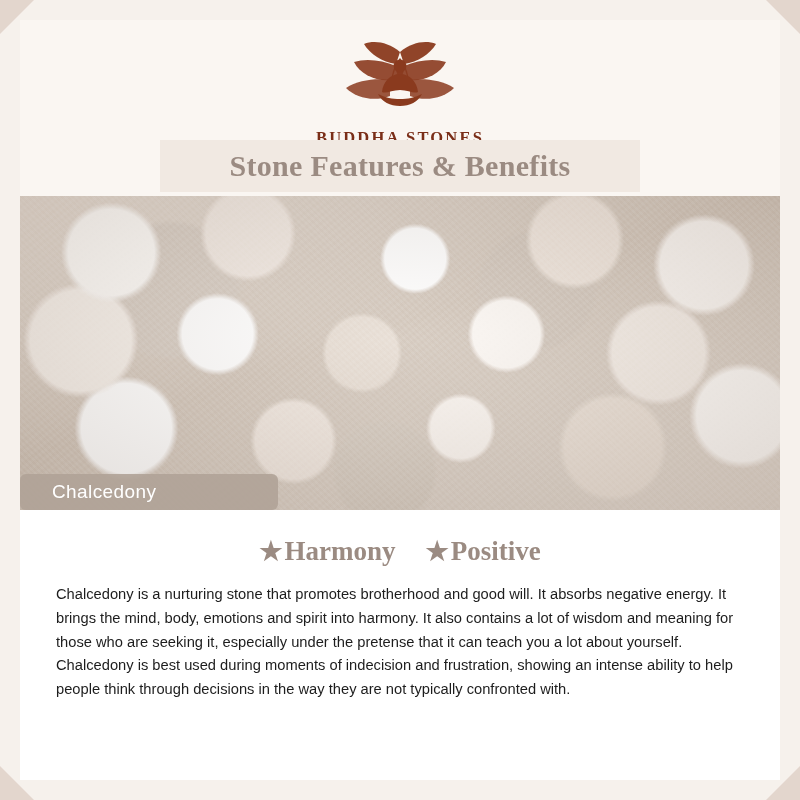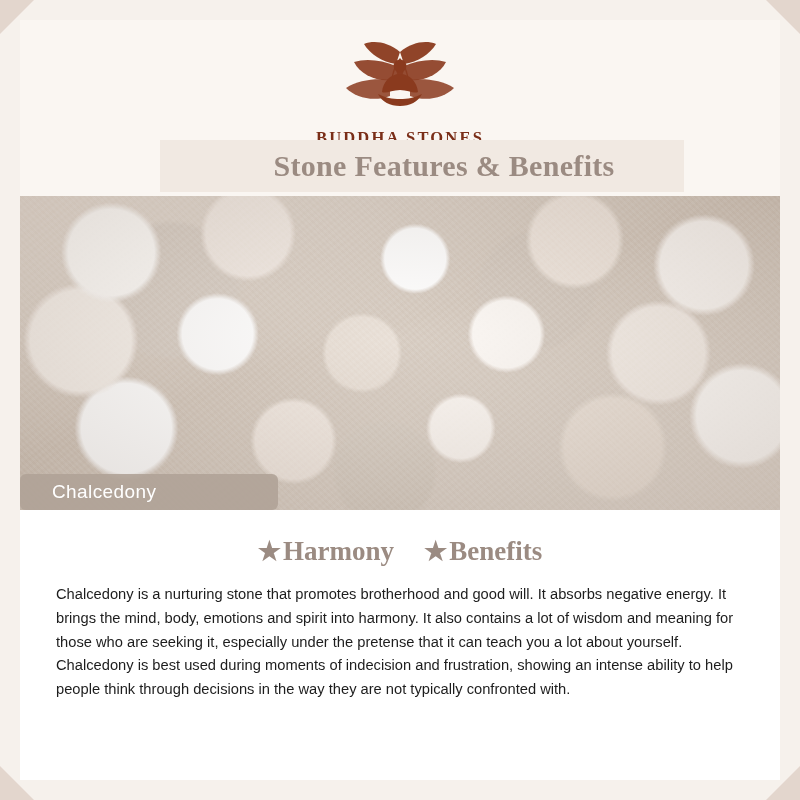--- a/index.html
+++ b/index.html
@@ -99,21 +99,20 @@
   .title-bar {
     position: absolute;
     left: 140px;
     top: 0;
     width: 480px;
     height: 52px;
     background: #f1e9e2;
     display: flex;
     align-items: center;
     justify-content: center;
-    padding-left: 44px;
   }
   .title-text {
     font-family: "Liberation Serif", serif;
     font-weight: bold;
     font-size: 30px;
     color: #9b8b82;
     letter-spacing: 0.3px;
     white-space: nowrap;
   }
 
@@ -284,20 +283,20 @@
     </div>
 
     <div class="body-sec">
       <div class="keywords">
         <div class="keyword">
           <span class="star">★</span>
           <span>Harmony</span>
         </div>
         <div class="keyword">
           <span class="star">★</span>
-          <span>Benefits</span>
+          <span>Positive</span>
         </div>
       </div>
       <p class="paragraph">Chalcedony is a nurturing stone that promotes brotherhood and good will. It absorbs negative energy. It brings the mind, body, emotions and spirit into harmony.  It also contains a lot of wisdom and meaning for those who are seeking it, especially under the pretense that it can teach you a lot about yourself. Chalcedony is best used during moments of indecision and frustration, showing an intense ability to help people think through decisions in the way they are not typically confronted with.</p>
     </div>
 
   </div>
 </div>
 
 </body></html>

